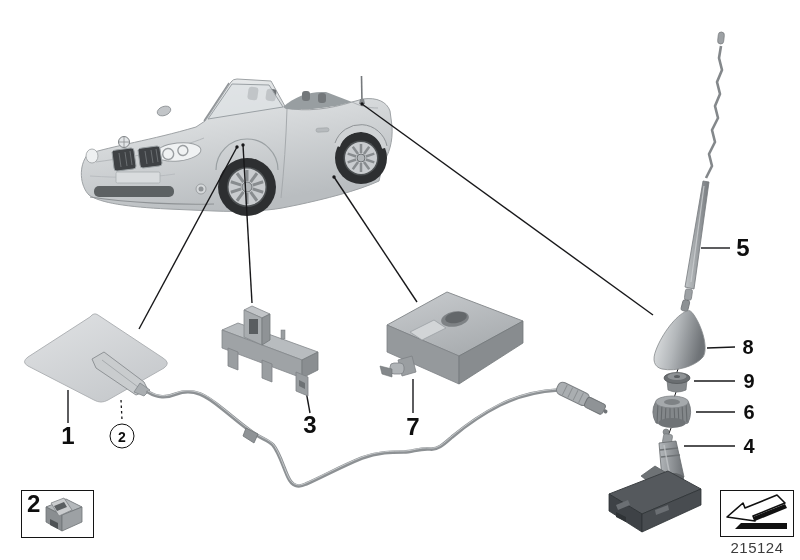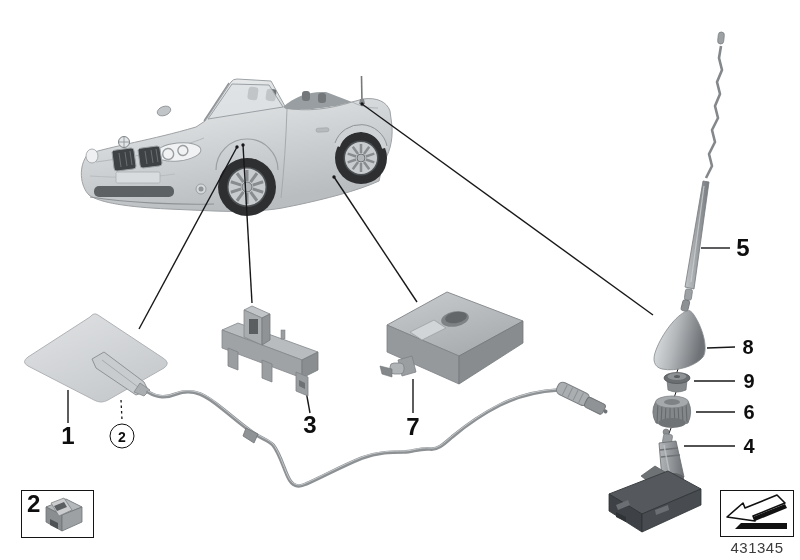--- a/index.html
+++ b/index.html
@@ -312,15 +312,15 @@
 </div>
 
 <div class="part-box arrow-box">
   <svg width="70" height="43" viewBox="0 0 70 43" style="position:absolute;left:0;top:0;">
     <path d="M6,26 L22,12 L24,17 L56,4 L64,12 L32,25 L34,30 Z" fill="#ffffff" stroke="#111111" stroke-width="1.6" stroke-linejoin="round"></path>
     <path d="M32,26 L64,13 L66,17 L34,30 Z" fill="#111111"></path>
     <path d="M20,32 L66,32 L66,38 L14,38 Z" fill="#111111"></path>
   </svg>
 </div>
 
-<div class="footer-code">431345</div>
+<div class="footer-code">215124</div>
 
 </div>
 
 </body></html>

